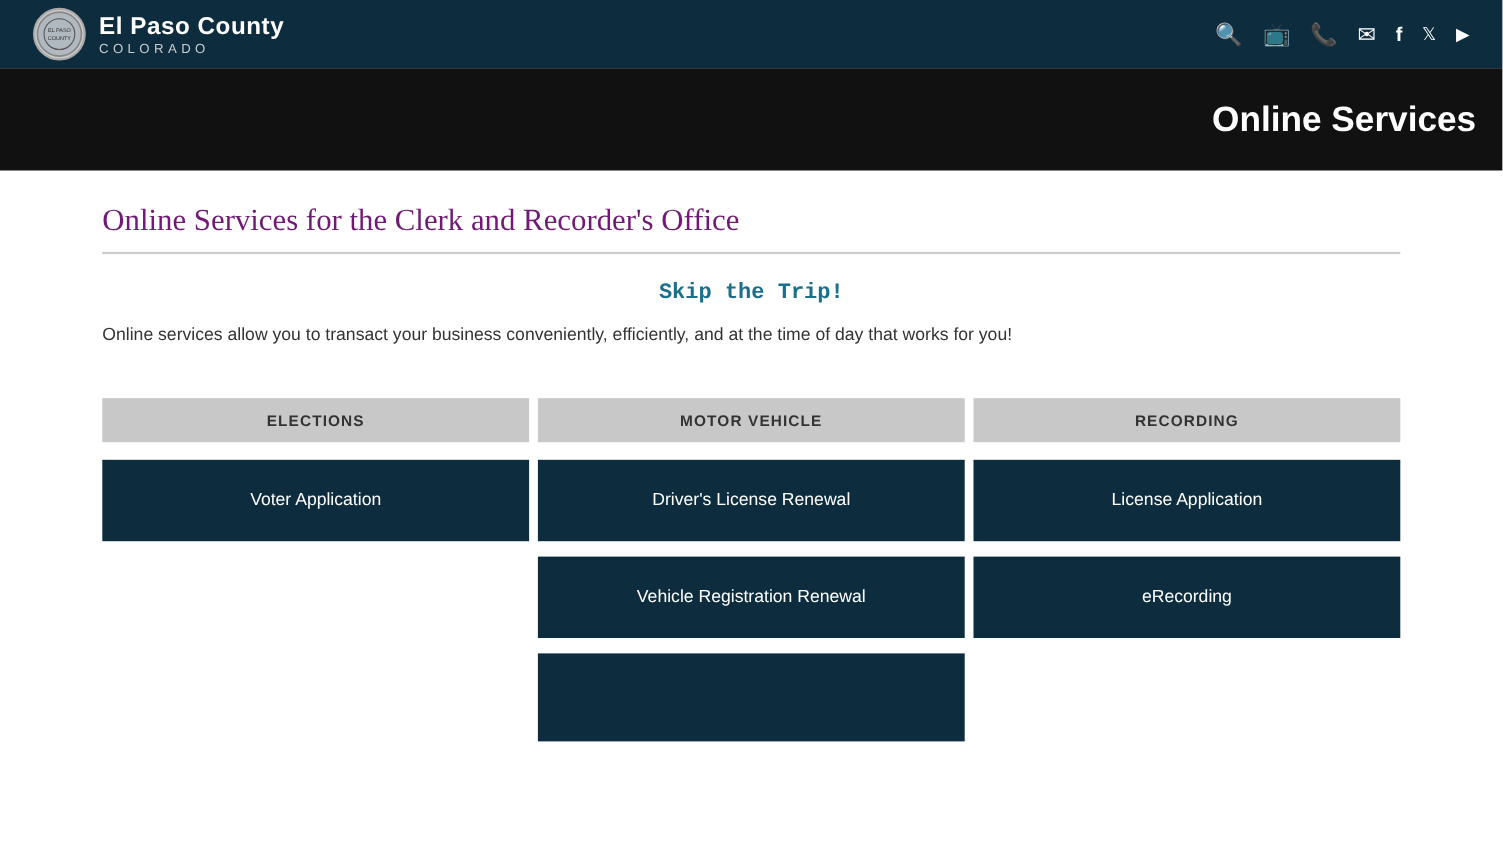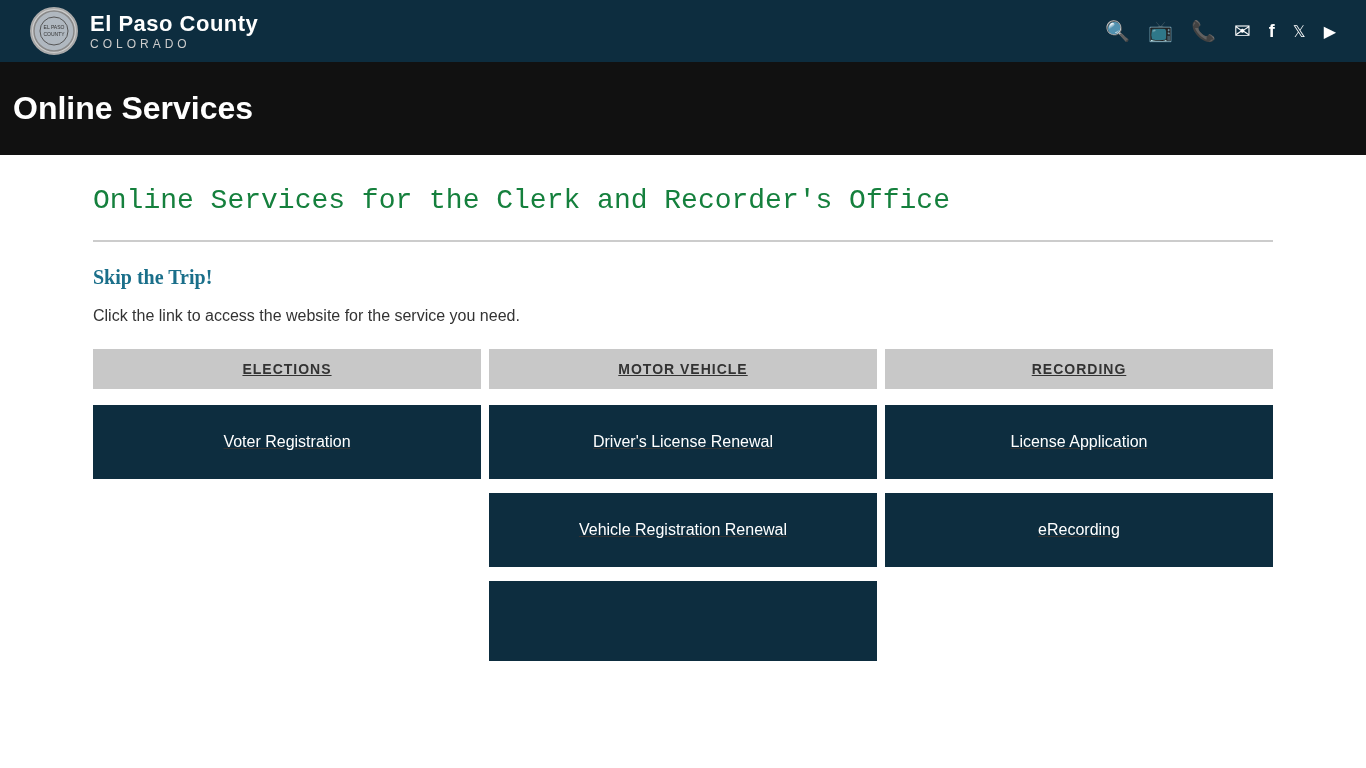--- a/index.html
+++ b/index.html
@@ -55,22 +55,22 @@
       font-size: 20px;
     }
     .header-icons span {
       cursor: pointer;
       color: #fff;
     }
 
     
     .page-banner {
       background: #111;
-      text-align: left;
-      padding: 28px 13px 18px;
+      text-align: right;
+      padding: 28px 24px 18px;
     }
     .page-banner h1 {
       color: #fff;
       font-size: 32px;
       font-weight: bold;
       font-family: Arial, sans-serif;
       margin-bottom: 10px;
     }
     .breadcrumb {
       color: #bbb;
@@ -83,54 +83,54 @@
     }
 
     
     .main-content {
       max-width: 1260px;
       margin: 0 auto;
       padding: 30px 40px 60px;
     }
 
     .section-title {
-      color: #15803d;
+      color: #701a75;
       font-size: 28px;
-      font-family: Liberation Mono, monospace;
+      font-family: Liberation Serif, serif;
       font-weight: normal;
       border-bottom: 2px solid #ccc;
-      padding-bottom: 24px;
+      padding-bottom: 12px;
       margin-bottom: 24px;
       text-decoration: none;
       display: block;
       cursor: pointer;
     }
 
     .skip-trip {
+      text-align: center;
       color: #1a6f8a;
       font-size: 20px;
-      font-family: Liberation Serif, serif;
+      font-family: Liberation Mono, monospace;
       margin-bottom: 14px;
       font-weight: bold;
     }
 
     .intro-text {
       font-size: 16px;
       line-height: 1.6;
       margin-bottom: 6px;
       font-family: Arial, sans-serif;
       color: #333;
     }
 
     .services-grid {
-      margin-top: 20px;
+      margin-top: 44px;
       display: grid;
       grid-template-columns: 1fr 1fr 1fr;
       gap: 0 8px;
-      text-decoration: underline;
     }
 
     .service-column {}
 
     .category-header {
       background: #c8c8c8;
       text-align: center;
       padding: 12px;
       font-weight: bold;
       font-size: 14px;
@@ -185,27 +185,27 @@
 </header>
 
 <div class="page-banner">
   <h1>Online Services</h1>
 </div>
 
 <div class="main-content">
   <a class="section-title" href="#">Online Services for the Clerk and Recorder's Office</a>
 
   <div class="skip-trip">Skip the Trip!</div>
-  <p class="intro-text">Click the link to access the website for the service you need.</p>
+  <p class="intro-text">Online services allow you to transact your business conveniently, efficiently, and at the time of day that works for you!</p>
 
   <div class="services-grid">
 
     <div class="service-column">
       <div class="category-header">ELECTIONS</div>
-      <button class="service-btn">Voter Registration</button>
+      <button class="service-btn">Voter Application</button>
     </div>
 
     <div class="service-column">
       <div class="category-header">MOTOR VEHICLE</div>
       <button class="service-btn">Driver's License Renewal</button>
       <button class="service-btn">Vehicle Registration Renewal</button>
       <button class="service-btn" style="min-height:80px;"></button>
     </div>
 
     <div class="service-column">

